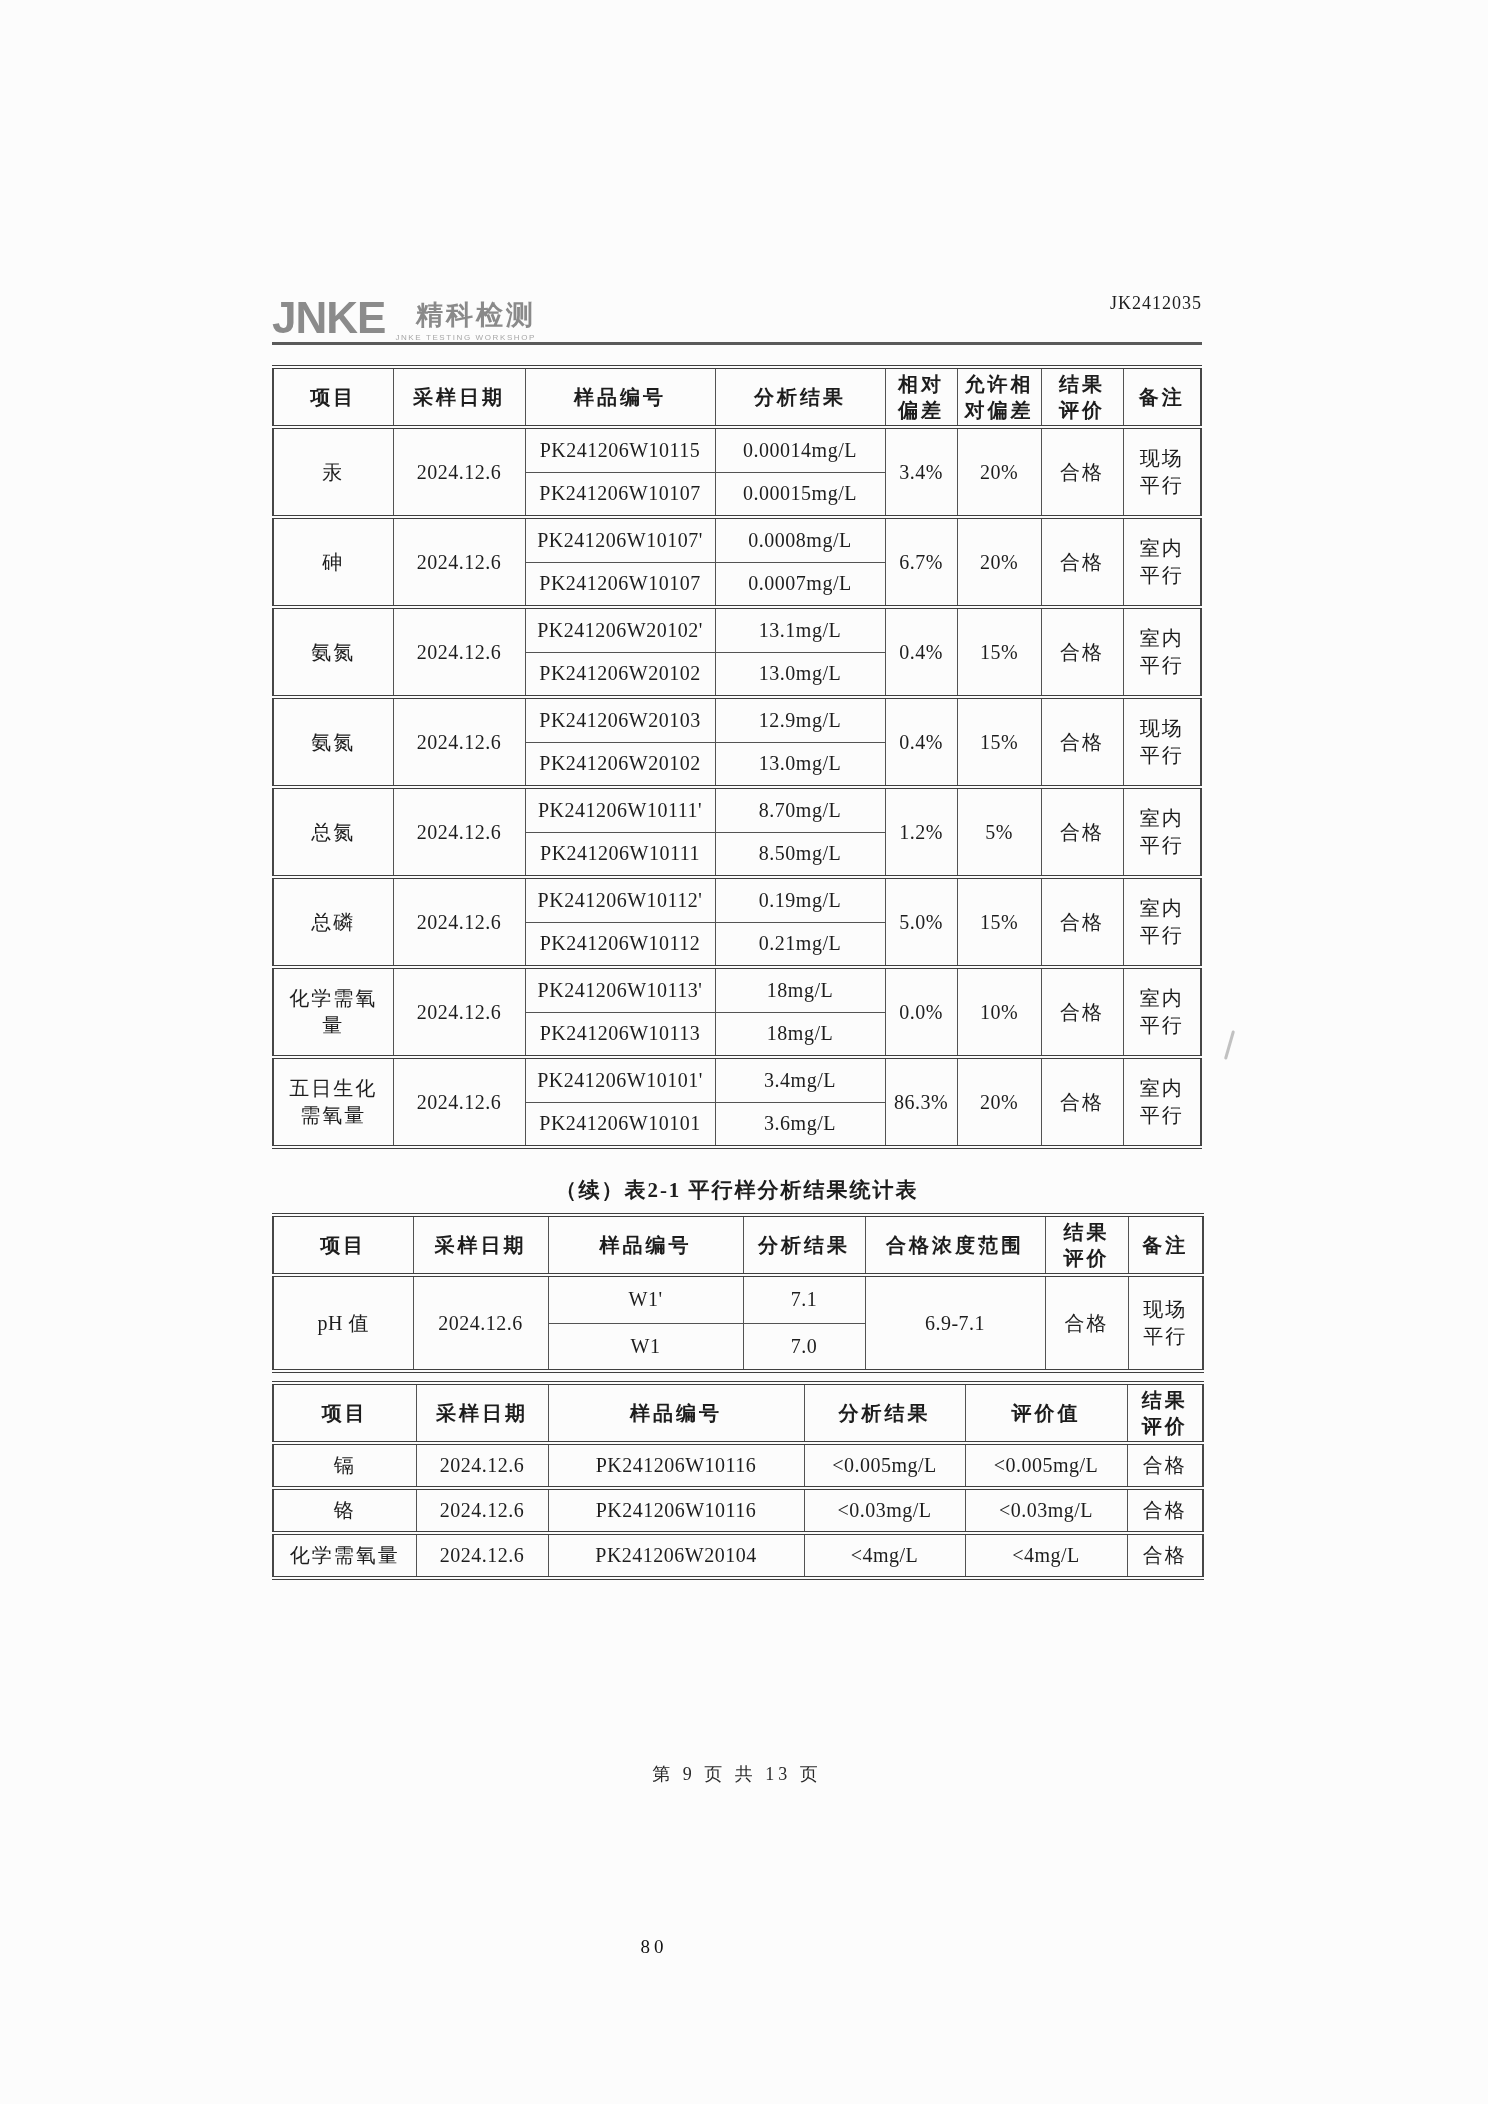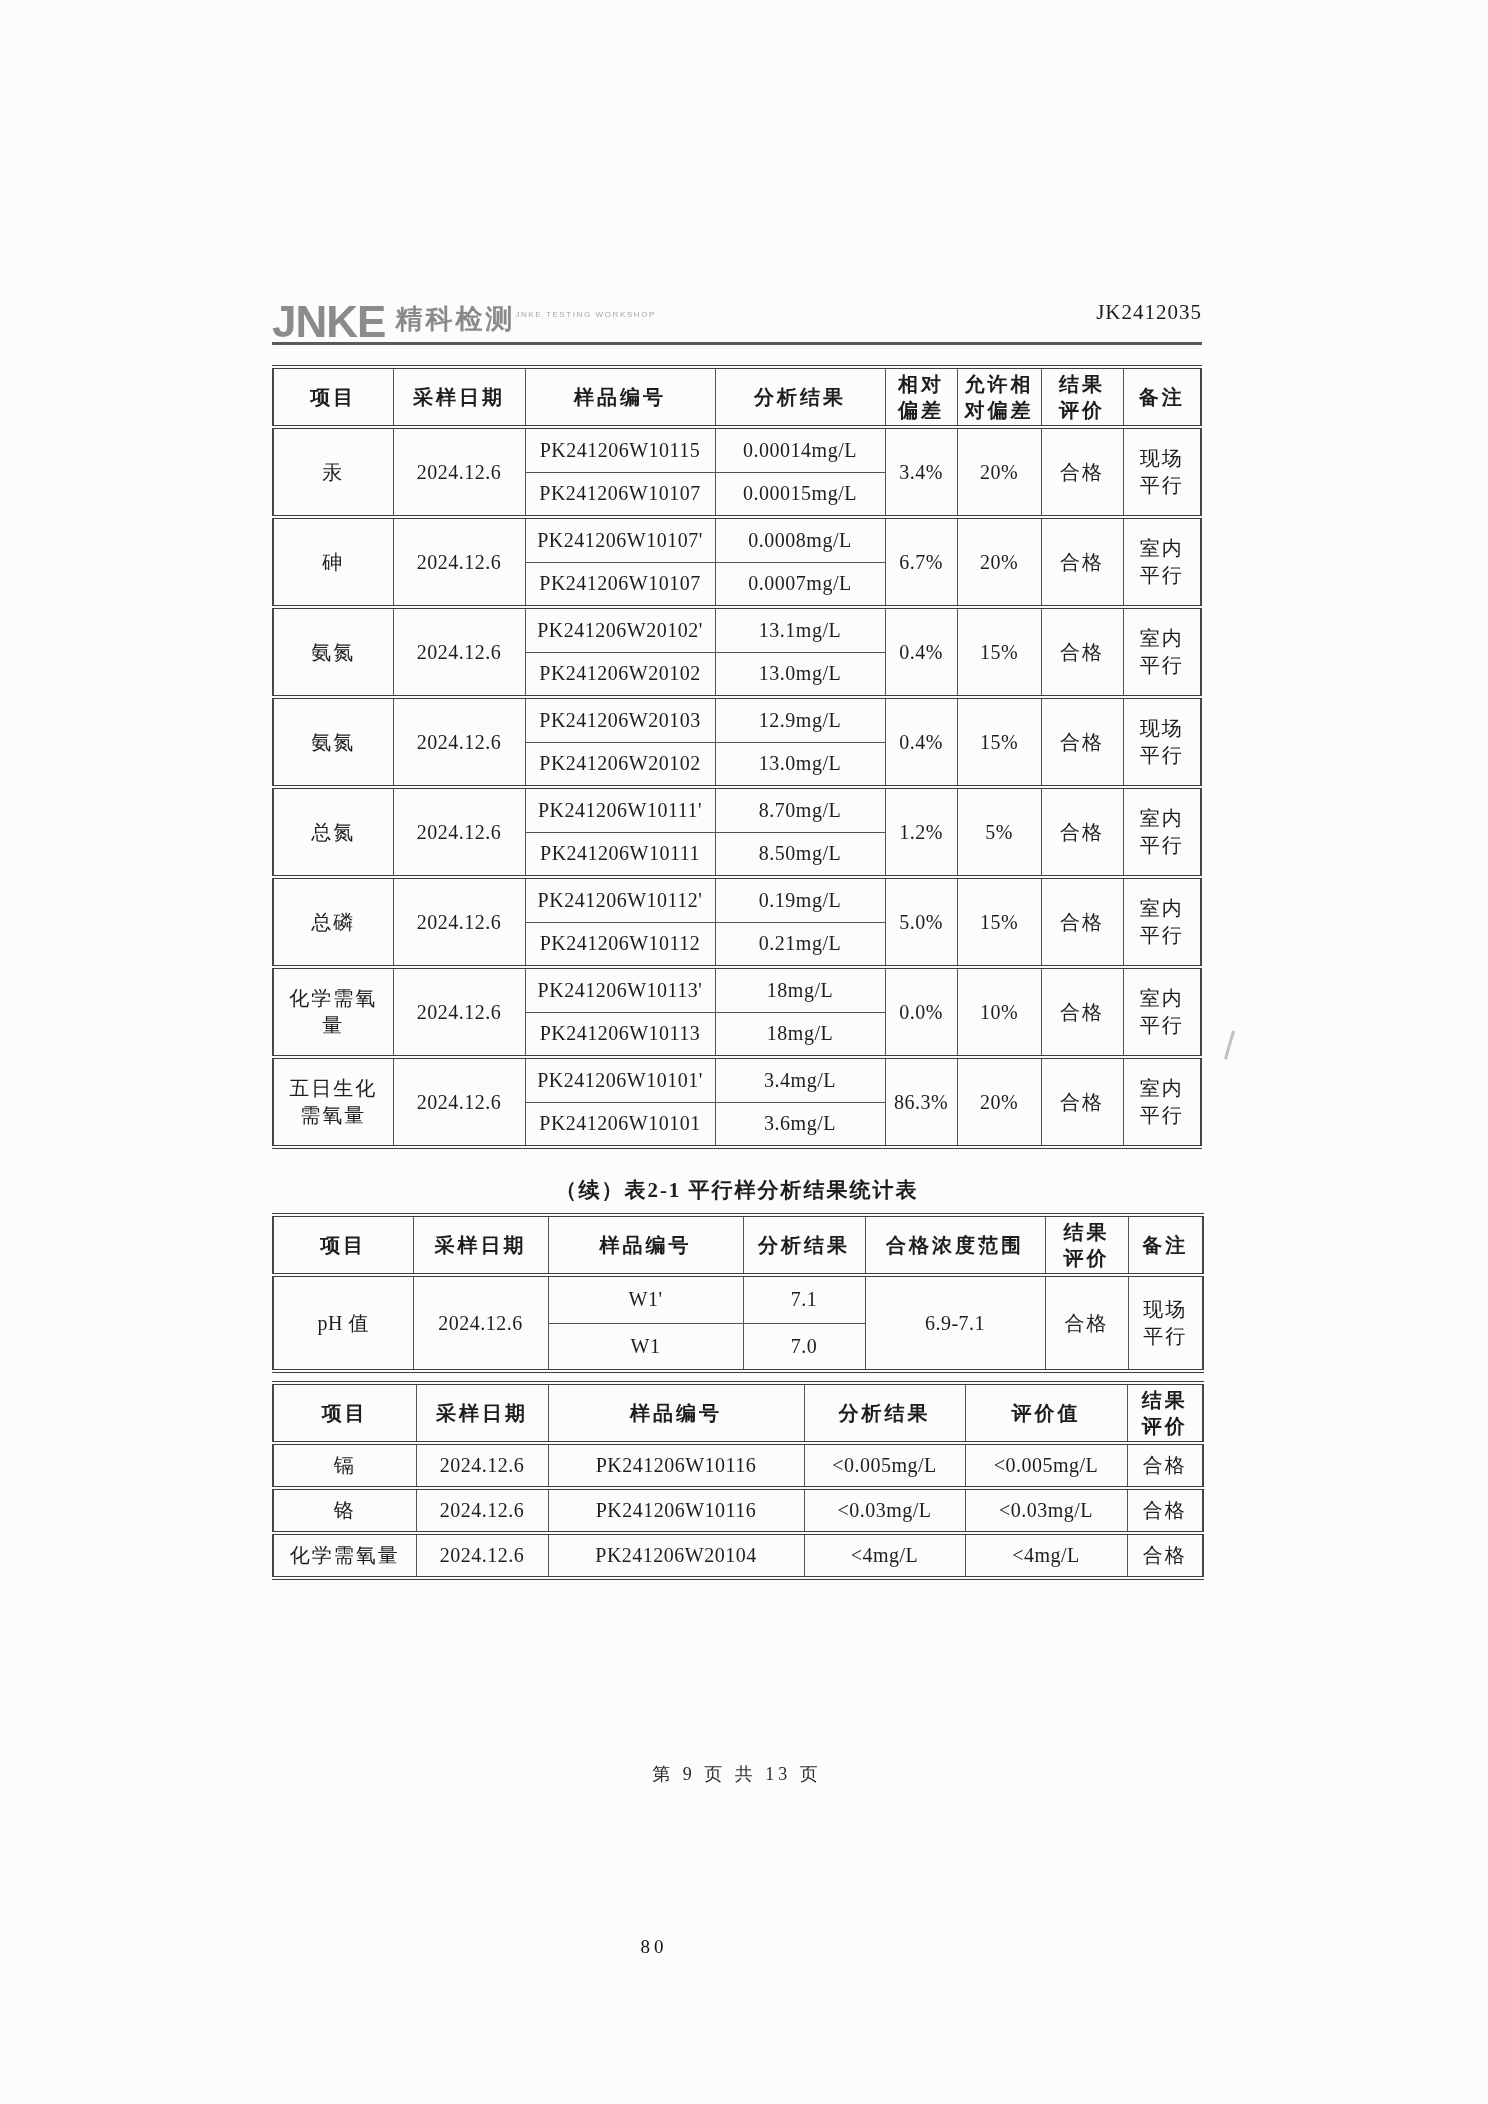--- a/index.html
+++ b/index.html
@@ -9,27 +9,27 @@
     overflow:hidden;margin:0 auto;
   }
   .content{position:absolute;left:272px;top:290px;width:930px;}
   
   .hdr{display:flex;justify-content:space-between;align-items:flex-end;height:52px;}
   .logo{display:flex;align-items:flex-start;gap:10px;text-align:right;}
   .logo-word{
     font-family:"Liberation Sans","DejaVu Sans",sans-serif;font-weight:bold;
     font-size:44px;line-height:0.92;color:#8b8b8b;letter-spacing:-1px;
   }
-  .logo-right{display:flex;flex-direction:row;padding-top:4px;}
+  .logo-right{display:flex;flex-direction:column;padding-top:4px;}
   .logo-cn{font-size:27px;font-weight:bold;color:#8a8a8a;letter-spacing:3px;line-height:1;}
   .logo-sub{
     font-family:"Liberation Sans","DejaVu Sans",sans-serif;
     font-size:8px;color:#a6a6a6;letter-spacing:1.6px;margin-top:4px;white-space:nowrap;
   }
-  .report-no{font-size:21px;letter-spacing:1px;padding-bottom:17px;}
+  .report-no{font-size:18px;letter-spacing:1px;padding-bottom:28px;}
   .rule{height:3px;background:#5a5a5a;margin-top:0;}
   
   table{border-collapse:collapse;table-layout:fixed;width:930px;
         border-left:2px solid #474747;border-right:2px solid #474747;
         border-top:4px double #3f3f3f;border-bottom:4px double #3f3f3f;}
   th,td{border:1px solid #535353;text-align:center;vertical-align:middle;
         white-space:pre-line;overflow:hidden;padding:2px 2px;}
   th{font-size:20px;font-weight:bold;letter-spacing:3px;line-height:1.3;}
   td{font-size:20px;line-height:1.35;}
   thead th{border-bottom:4px double #3f3f3f;}

